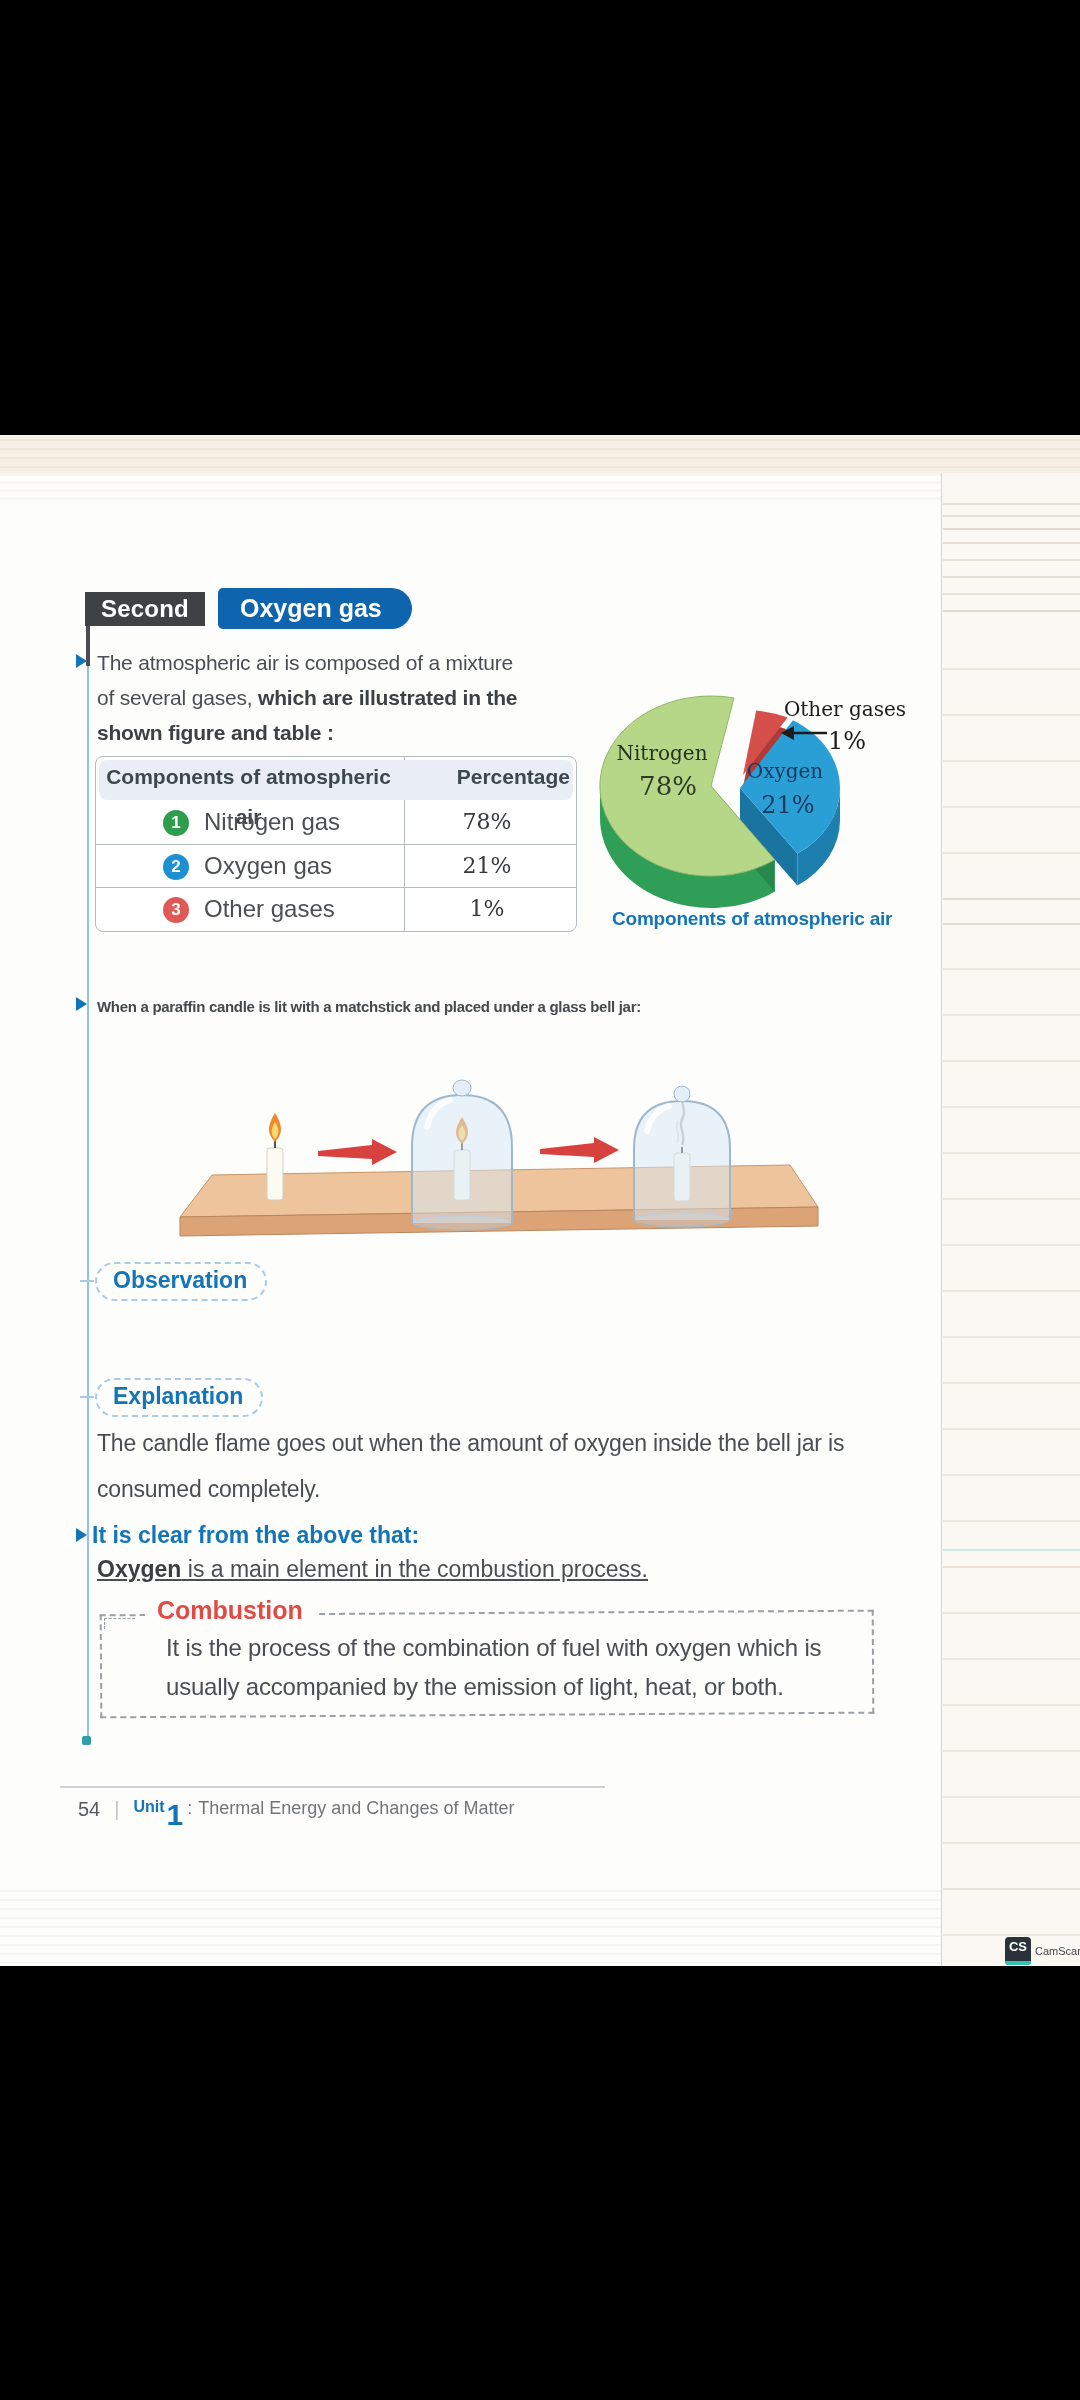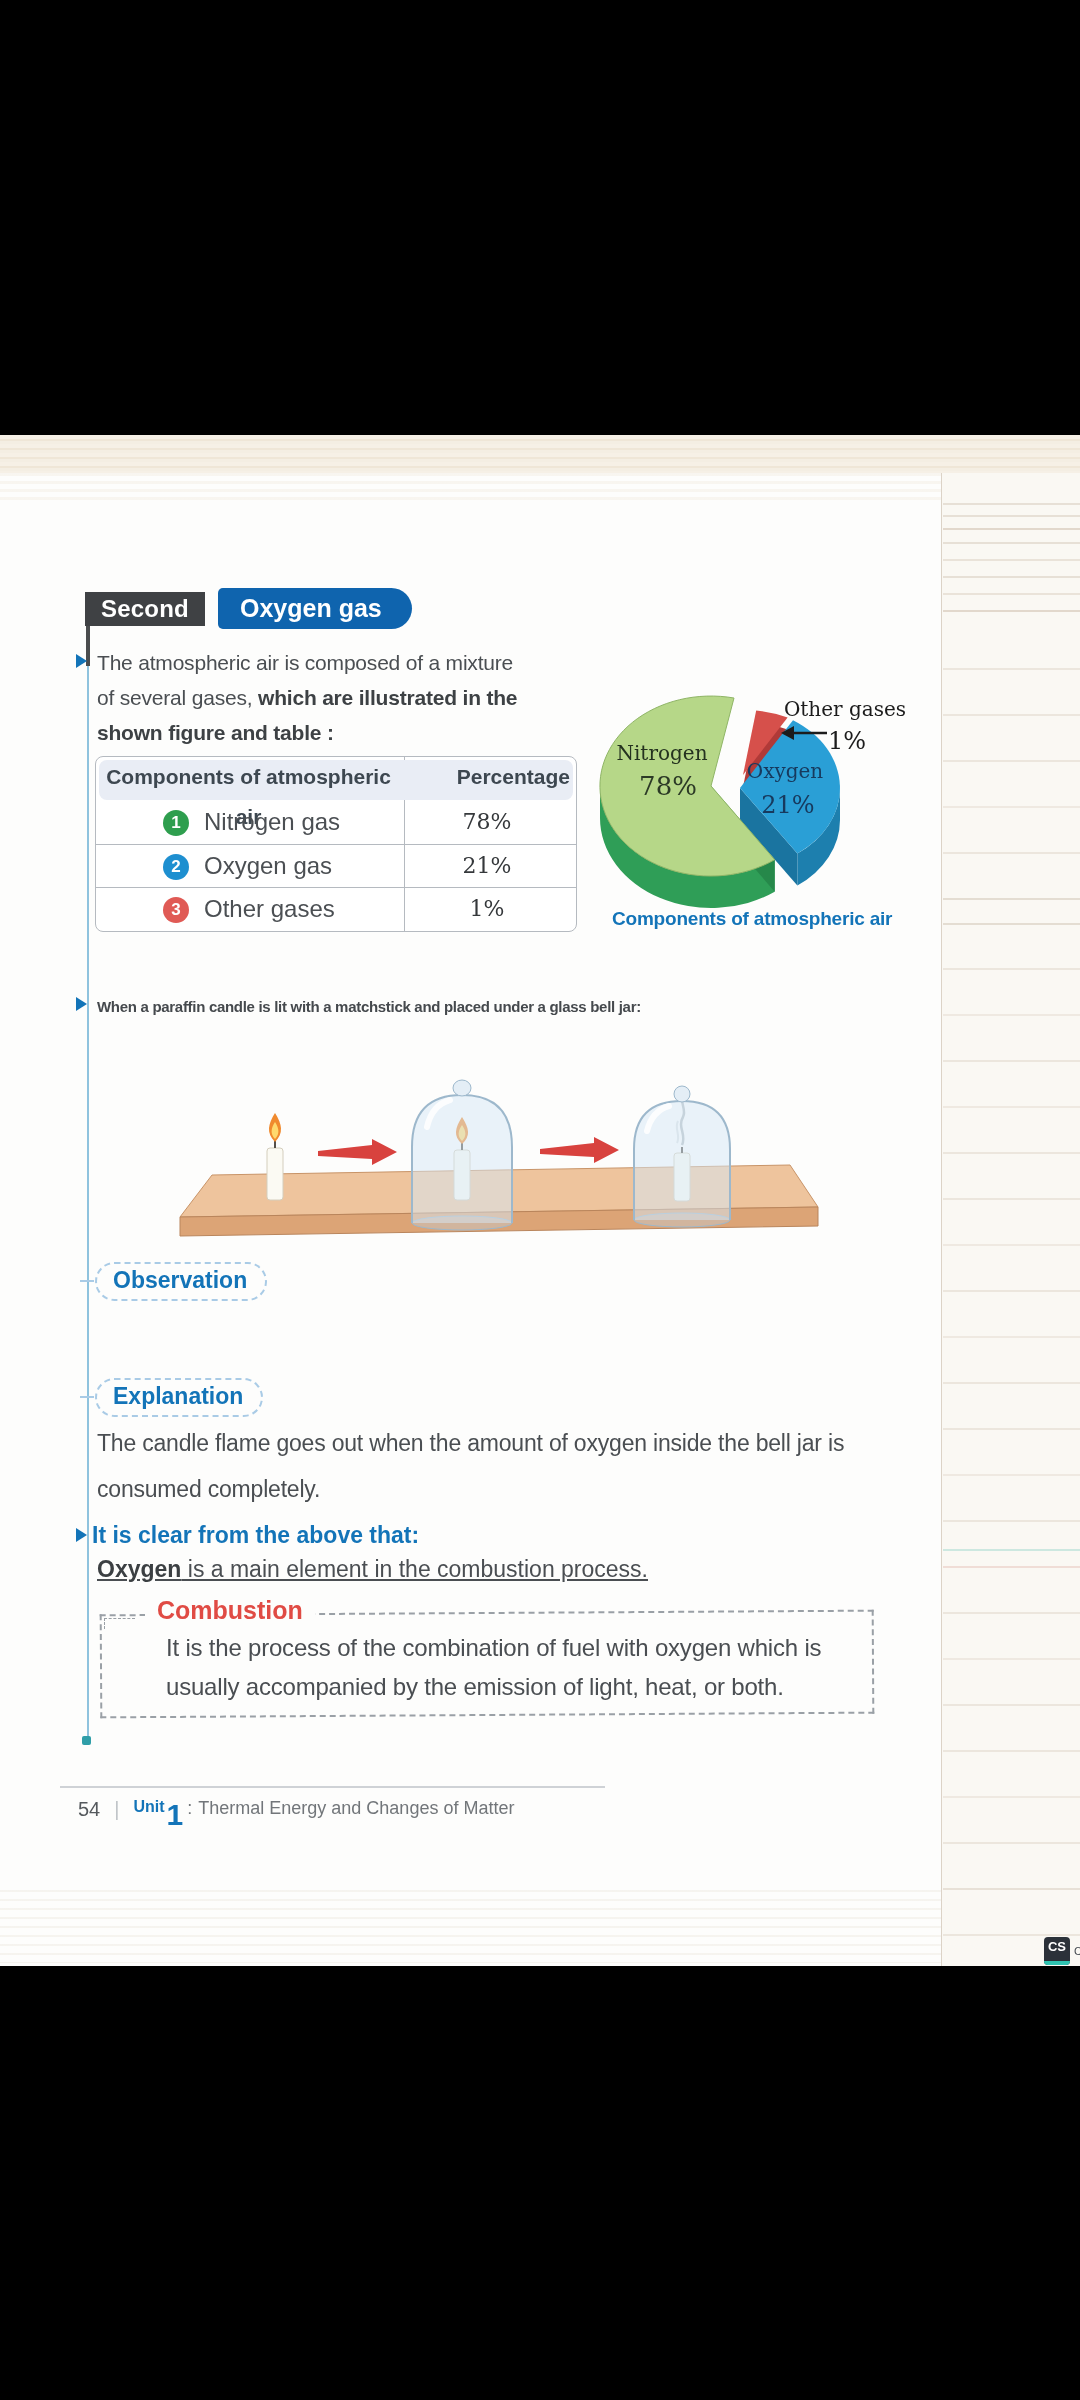--- a/index.html
+++ b/index.html
@@ -72,21 +72,21 @@
   .foot-rule{left:60px;top:1786px;width:545px;height:2px;background:#cfd2d6;}
   .footer{left:78px;top:1798px;height:34px;display:flex;align-items:flex-start;color:#5a5e62;}
   .foot-num{font-size:20px;color:#55595d;}
   .foot-sep{margin:0 14px;color:#c0c4c8;font-size:20px;}
   .foot-unit{font-size:16px;font-weight:bold;color:#1374b8;}
   .foot-one{font-size:30px;font-weight:bold;color:#1374b8;margin:0 2px;}
   .foot-colon{font-size:18px;color:#72767a;margin:0 6px 0 2px;}
   .foot-title{font-size:18px;color:#72767a;}
 
   .wm{left:1005px;top:1936px;width:75px;height:30px;display:flex;align-items:center;overflow:hidden;}
-  .wm-logo{width:26px;height:28px;background:#2b3139;border-radius:4px;position:relative;flex:none;margin-left:39px;}
+  .wm-logo{width:26px;height:28px;background:#2b3139;border-radius:4px;position:relative;flex:none;}
   .wm-logo span{position:absolute;left:0;top:2px;width:26px;text-align:center;color:#fff;font-size:13px;font-weight:bold;}
   .wm-logo i{position:absolute;left:0;bottom:0;width:26px;height:4px;background:#2fc4b2;border-radius:0 0 4px 4px;}
   .wm-name{font-size:11px;color:#41474d;margin-left:4px;white-space:nowrap;}
 
   svg text{font-family:"DejaVu Serif",serif;}
 </style>
 </head>
 <body>
 
 <div class="screen">

